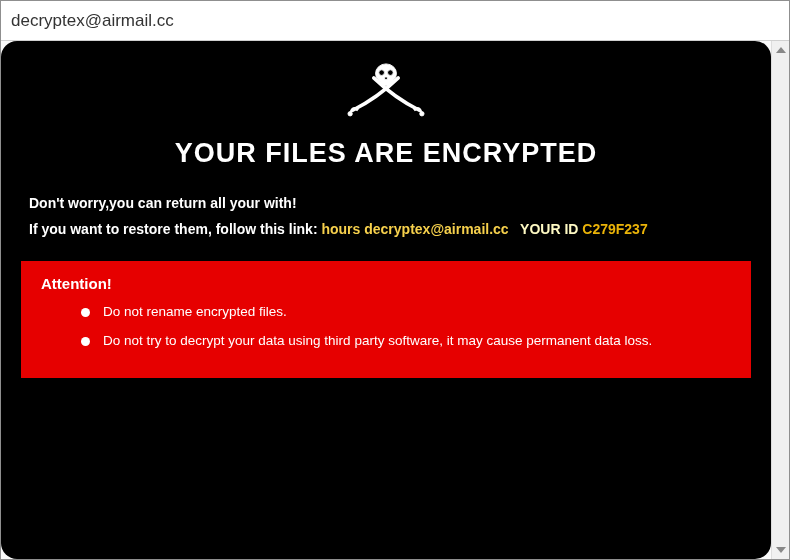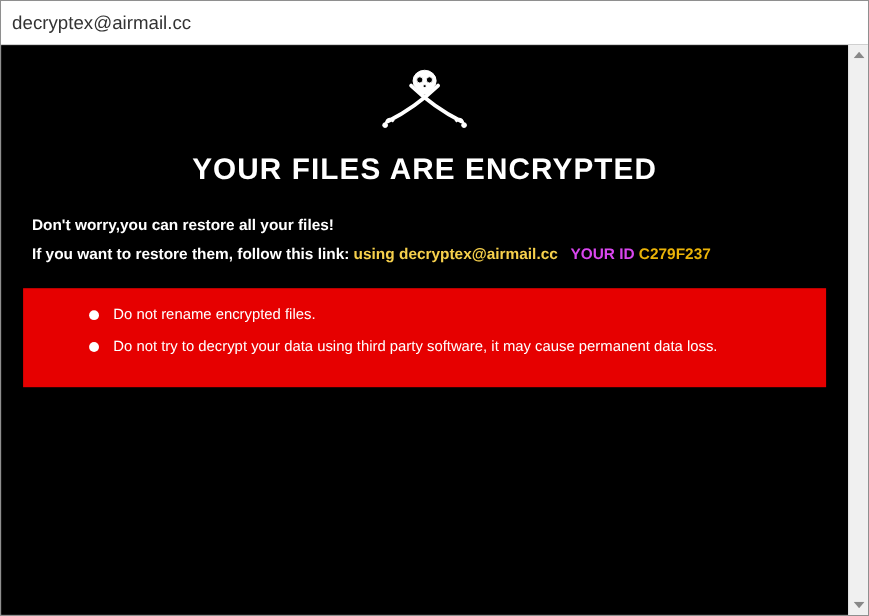--- a/index.html
+++ b/index.html
@@ -28,20 +28,21 @@
       display: flex;
       background: #fafafa;
     }
     .content {
       flex: 1;
       background: #000;
       color: #fff;
       padding: 5px 18px 18px 18px;
       font-family: Tahoma, "Segoe UI", sans-serif;
       overflow: hidden;
+      border-radius: 16px;
     }
     .scrollbar {
       width: 18px;
       background: #f0f0f0;
       display: flex;
       flex-direction: column;
       align-items: center;
       border-left: 1px solid #ddd;
     }
     .scroll-arrow {
@@ -68,21 +69,21 @@
       margin-bottom: 22px;
       font-family: Tahoma, sans-serif;
     }
     .body-text {
       font-size: 14px;
       line-height: 1.85;
       margin: 0 10px 18px 10px;
     }
     .body-text .bold { font-weight: bold; }
     .email1 { color: #f6d04c; font-weight: bold; }
-    .idlabel { color: #d946ef; font-weight: bold; }
+    .idlabel { color: #fef9c3; font-weight: bold; }
     .idval { color: #eab308; font-weight: bold; }
     .email2 { color: #2ca39d; font-weight: bold; }
     .attention-box {
       background: #e60000;
       padding: 14px 20px 18px 20px;
       margin: 0 2px;
     }
     .attention-title {
       color: #fff;
       font-weight: bold;
@@ -138,33 +139,34 @@
           <path d="M90 64 q-2 -7 -8 -2" stroke="#fff" stroke-width="3" fill="none"></path>
           <circle cx="9" cy="66" r="2.5" fill="#fff"></circle>
           <circle cx="91" cy="66" r="2.5" fill="#fff"></circle>
         </g>
       </svg>
     </div>
 
     <div class="headline">YOUR FILES ARE ENCRYPTED</div>
 
     <div class="body-text">
-      <div class="bold">Don't worry,you can restore all your files!</div>
+      <div class="bold">Don't worry,you can return all your with!</div>
       <div class="bold">
         <span>If you want to restore them, follow this link:</span>
         <span class="email1">
-          <span>using</span>
+          <span>hours</span>
           <span>decryptex@airmail.cc</span>
         </span>&nbsp;
         <span class="idlabel">YOUR ID</span>
         <span class="idval">C279F237</span>
       </div>
     </div>
 
     <div class="attention-box">
+      <div class="attention-title">Attention!</div>
       <ul class="attention-list">
         <li>Do not rename encrypted files.</li>
         <li>Do not try to decrypt your data using third party software, it may cause permanent data loss.</li>
       </ul>
     </div>
 
   </div>
 
   <div class="scrollbar">
     <div class="scroll-arrow">

